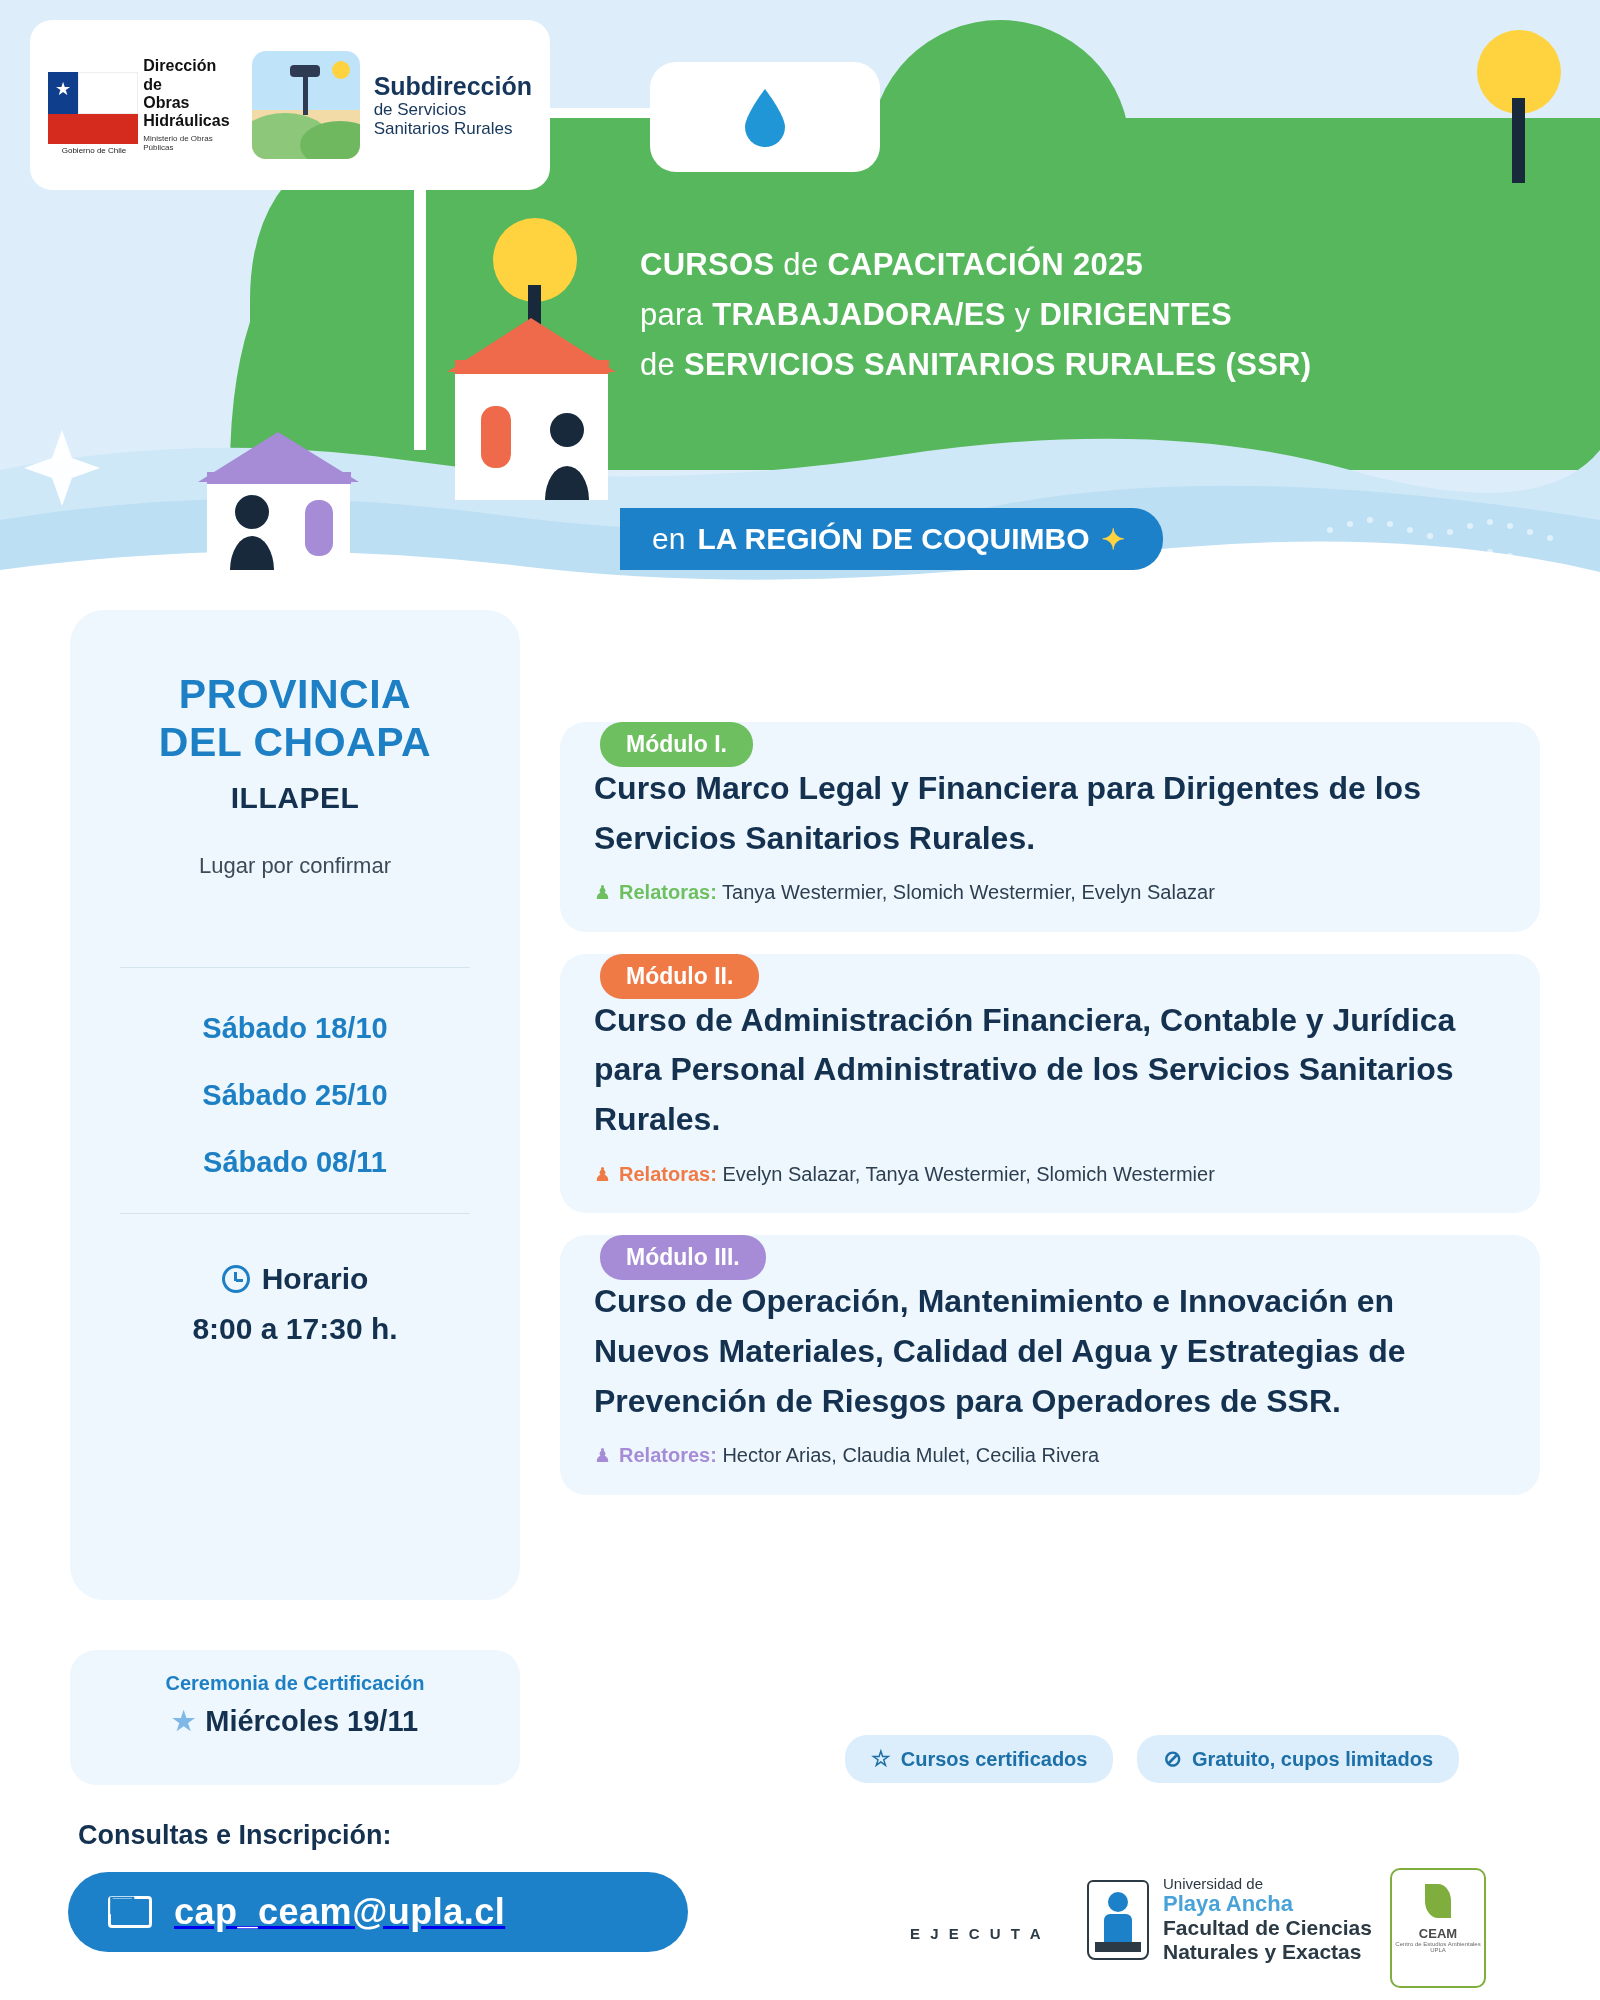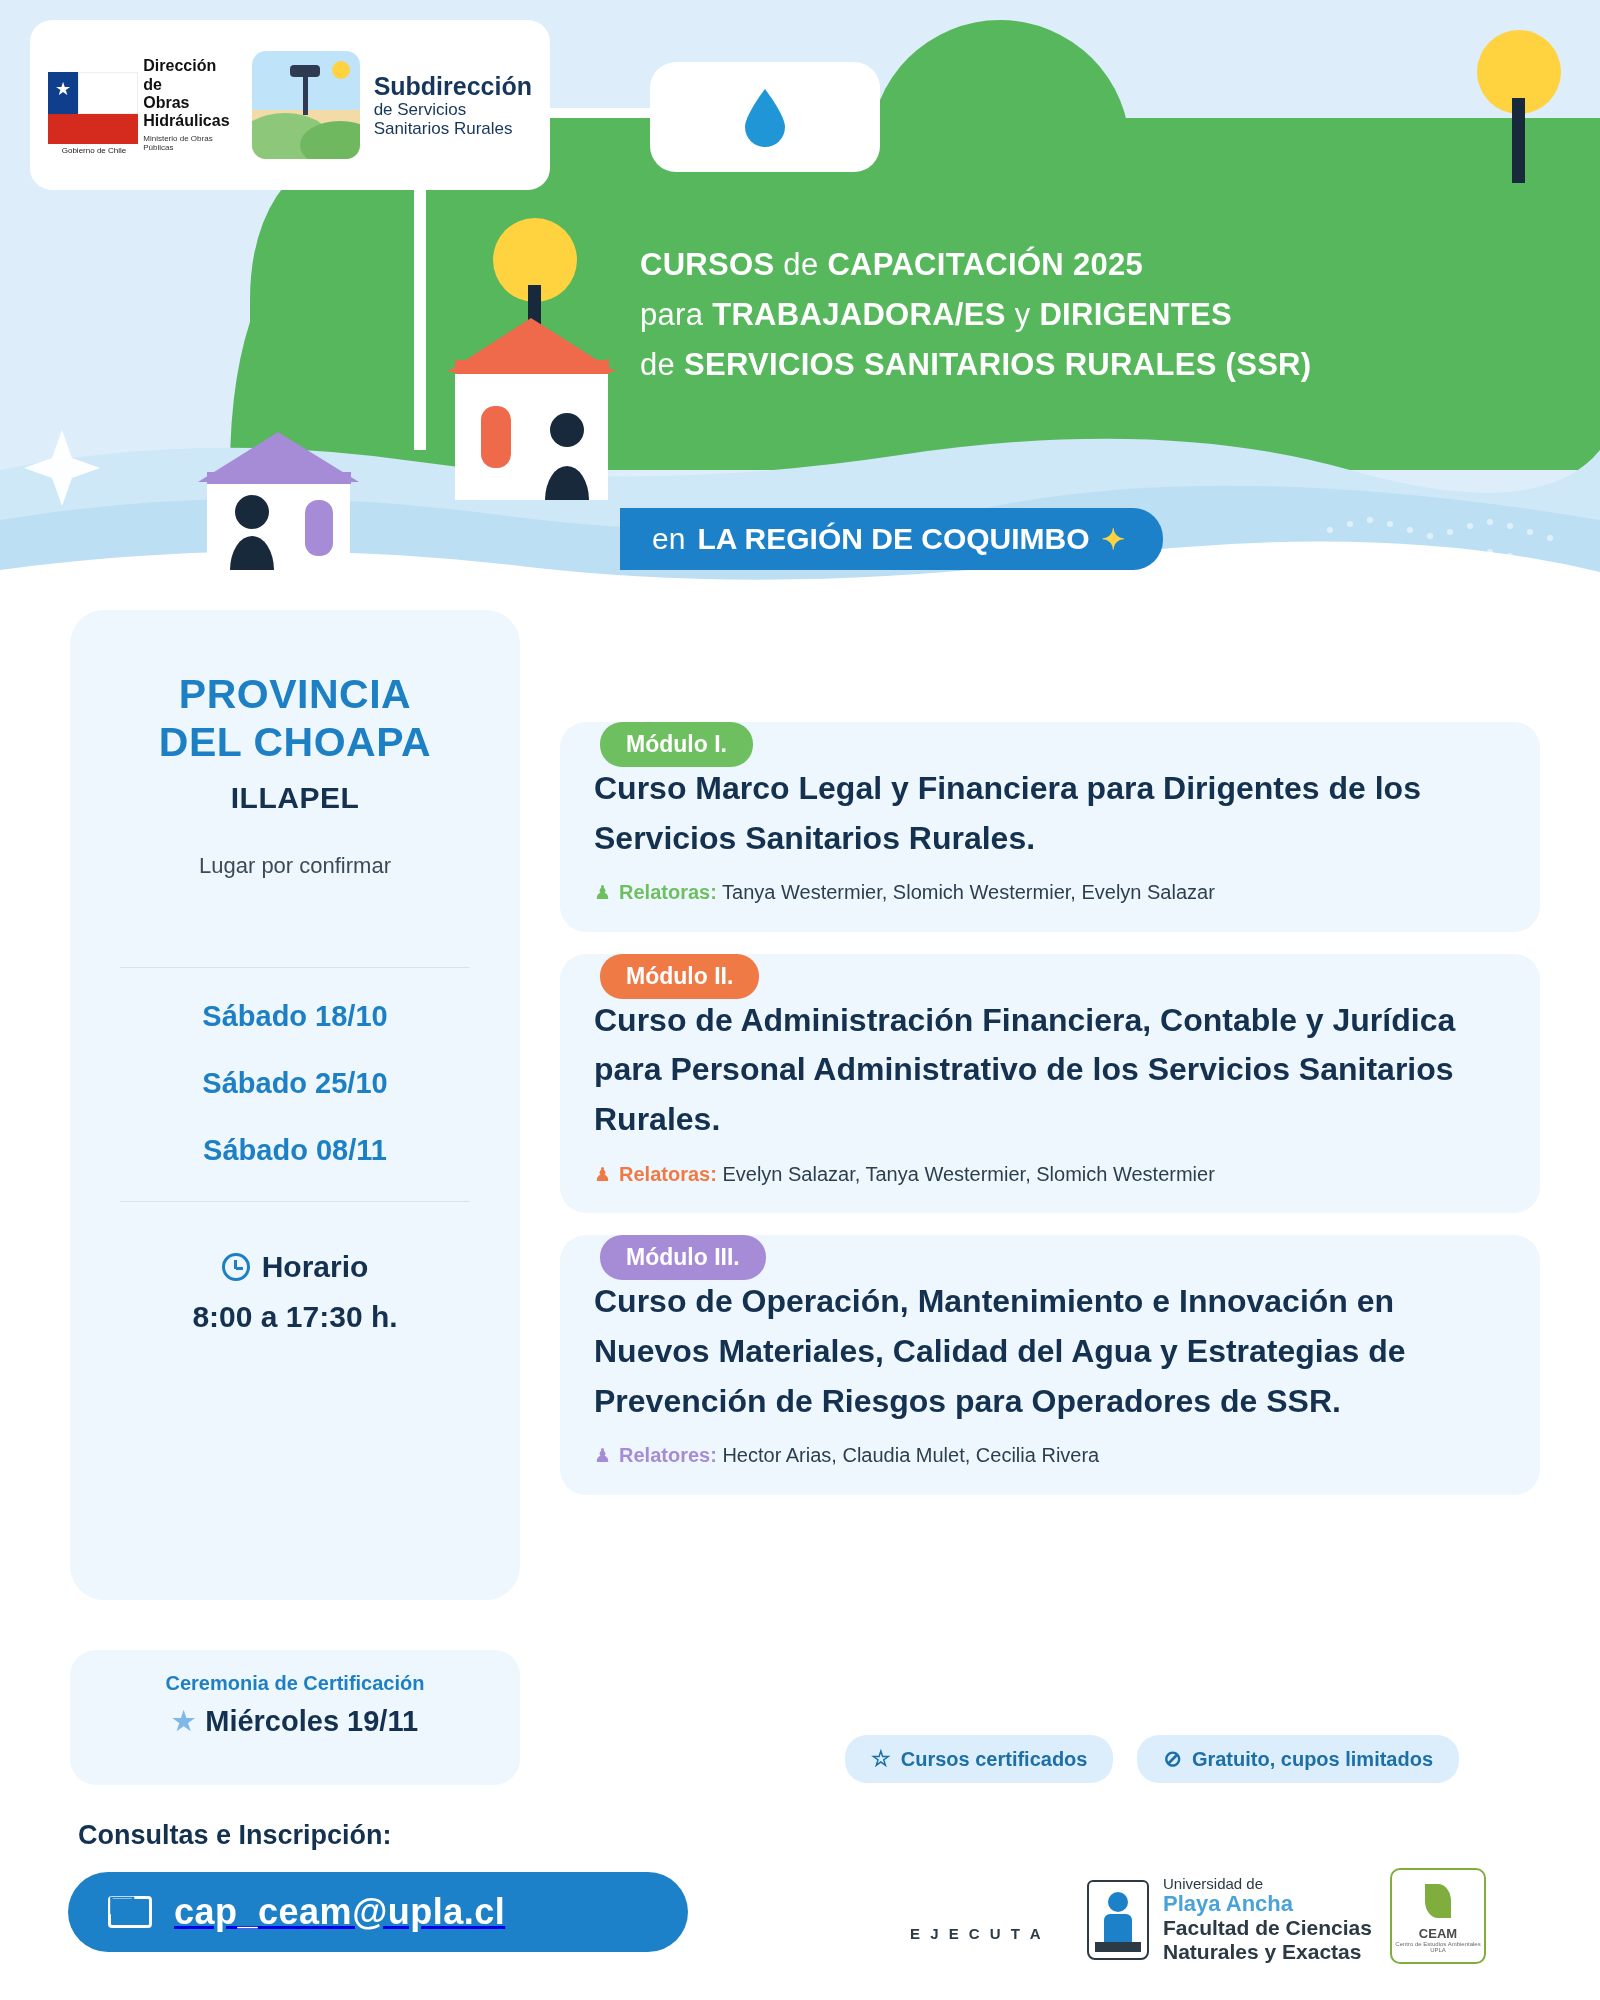--- a/index.html
+++ b/index.html
@@ -100,21 +100,21 @@
     padding: 60px 30px 20px 30px;
     text-align:center;
   }
   .prov-title {
     color:#1d7fc4; font-size: 41px; font-weight: 700; line-height: 1.18;
     letter-spacing: .5px;
   }
   .prov-city { color:#14314f; font-size: 30px; font-weight: 700; margin-top: 14px; letter-spacing:.5px;}
   .prov-place { color:#3c4a57; font-size: 22px; margin-top: 38px; font-weight: 400;}
   .hr-light { height:1px; background:#d3e4ef; margin: 88px 20px 0 20px; }
-  .dates { margin-top: 32px; }
+  .dates { margin-top: 44px; }
   .date-item { color:#1d7fc4; font-size: 29px; font-weight: 700; margin-bottom: 34px;}
   .hr-light2 { height:1px; background:#d3e4ef; margin: 20px 20px 0 20px; }
   .horario-row { margin-top: 48px; display:flex; align-items:center; justify-content:center; gap:12px;}
   .horario-lbl { color:#14314f; font-size: 30px; font-weight:700;}
   .clock { width:28px; height:28px; border:3px solid #1d7fc4; border-radius:50%; position:relative;}
   .clock:before{content:"";position:absolute;left:9px;top:4px;width:3px;height:9px;background:#1d7fc4;}
   .clock:after{content:"";position:absolute;left:11px;top:11px;width:7px;height:3px;background:#1d7fc4;}
   .horario-time { color:#14314f; font-size: 30px; font-weight:700; margin-top: 16px;}
 
   .cert-card {
@@ -167,21 +167,21 @@
     width: 62px; height: 80px; border: 2px solid #2b3a44; border-radius: 6px 6px 8px 8px;
     position:relative; background:#fff;
   }
   .upla-shield .fig { position:absolute; left:50%; transform:translateX(-50%); top:10px; width:20px; height:20px; border-radius:50%; background:#1d81c9;}
   .upla-shield .base { position:absolute; left:6px; bottom:6px; width:46px; height:10px; background:#2b3a44;}
   .upla-shield .body { position:absolute; left:50%; transform:translateX(-50%); top:32px; width:28px; height:28px; background:#1d81c9; border-radius:6px 6px 0 0;}
   .upla-txt-1 { font-size: 15px; color:#2b3a44;}
   .upla-txt-2 { font-size: 22px; color:#4aa3d8; font-weight:700; line-height:1.1;}
   .upla-txt-3 { font-size: 21px; color:#2b3a44; font-weight:700; line-height:1.15;}
   .ceam {
-    position:absolute; left: 1390px; top: 1868px; width: 96px; height: 96px;
+    position:absolute; left: 1390px; top: 1868px; width: 96px; height: 120px;
     border: 2px solid #7fae3e; border-radius: 10px; background:#fff; text-align:center; padding-top: 14px;
   }
   .ceam .leaf { width: 26px; height: 34px; margin: 0 auto; background:#7fae3e;
     border-radius: 0 50% 0 50%; }
   .ceam-t1 { font-size: 13px; font-weight:700; color:#4a4a4a; margin-top: 8px;}
   .ceam-t2 { font-size: 6px; color:#6a6a6a; }
 </style>
 </head>
 <body>
 

